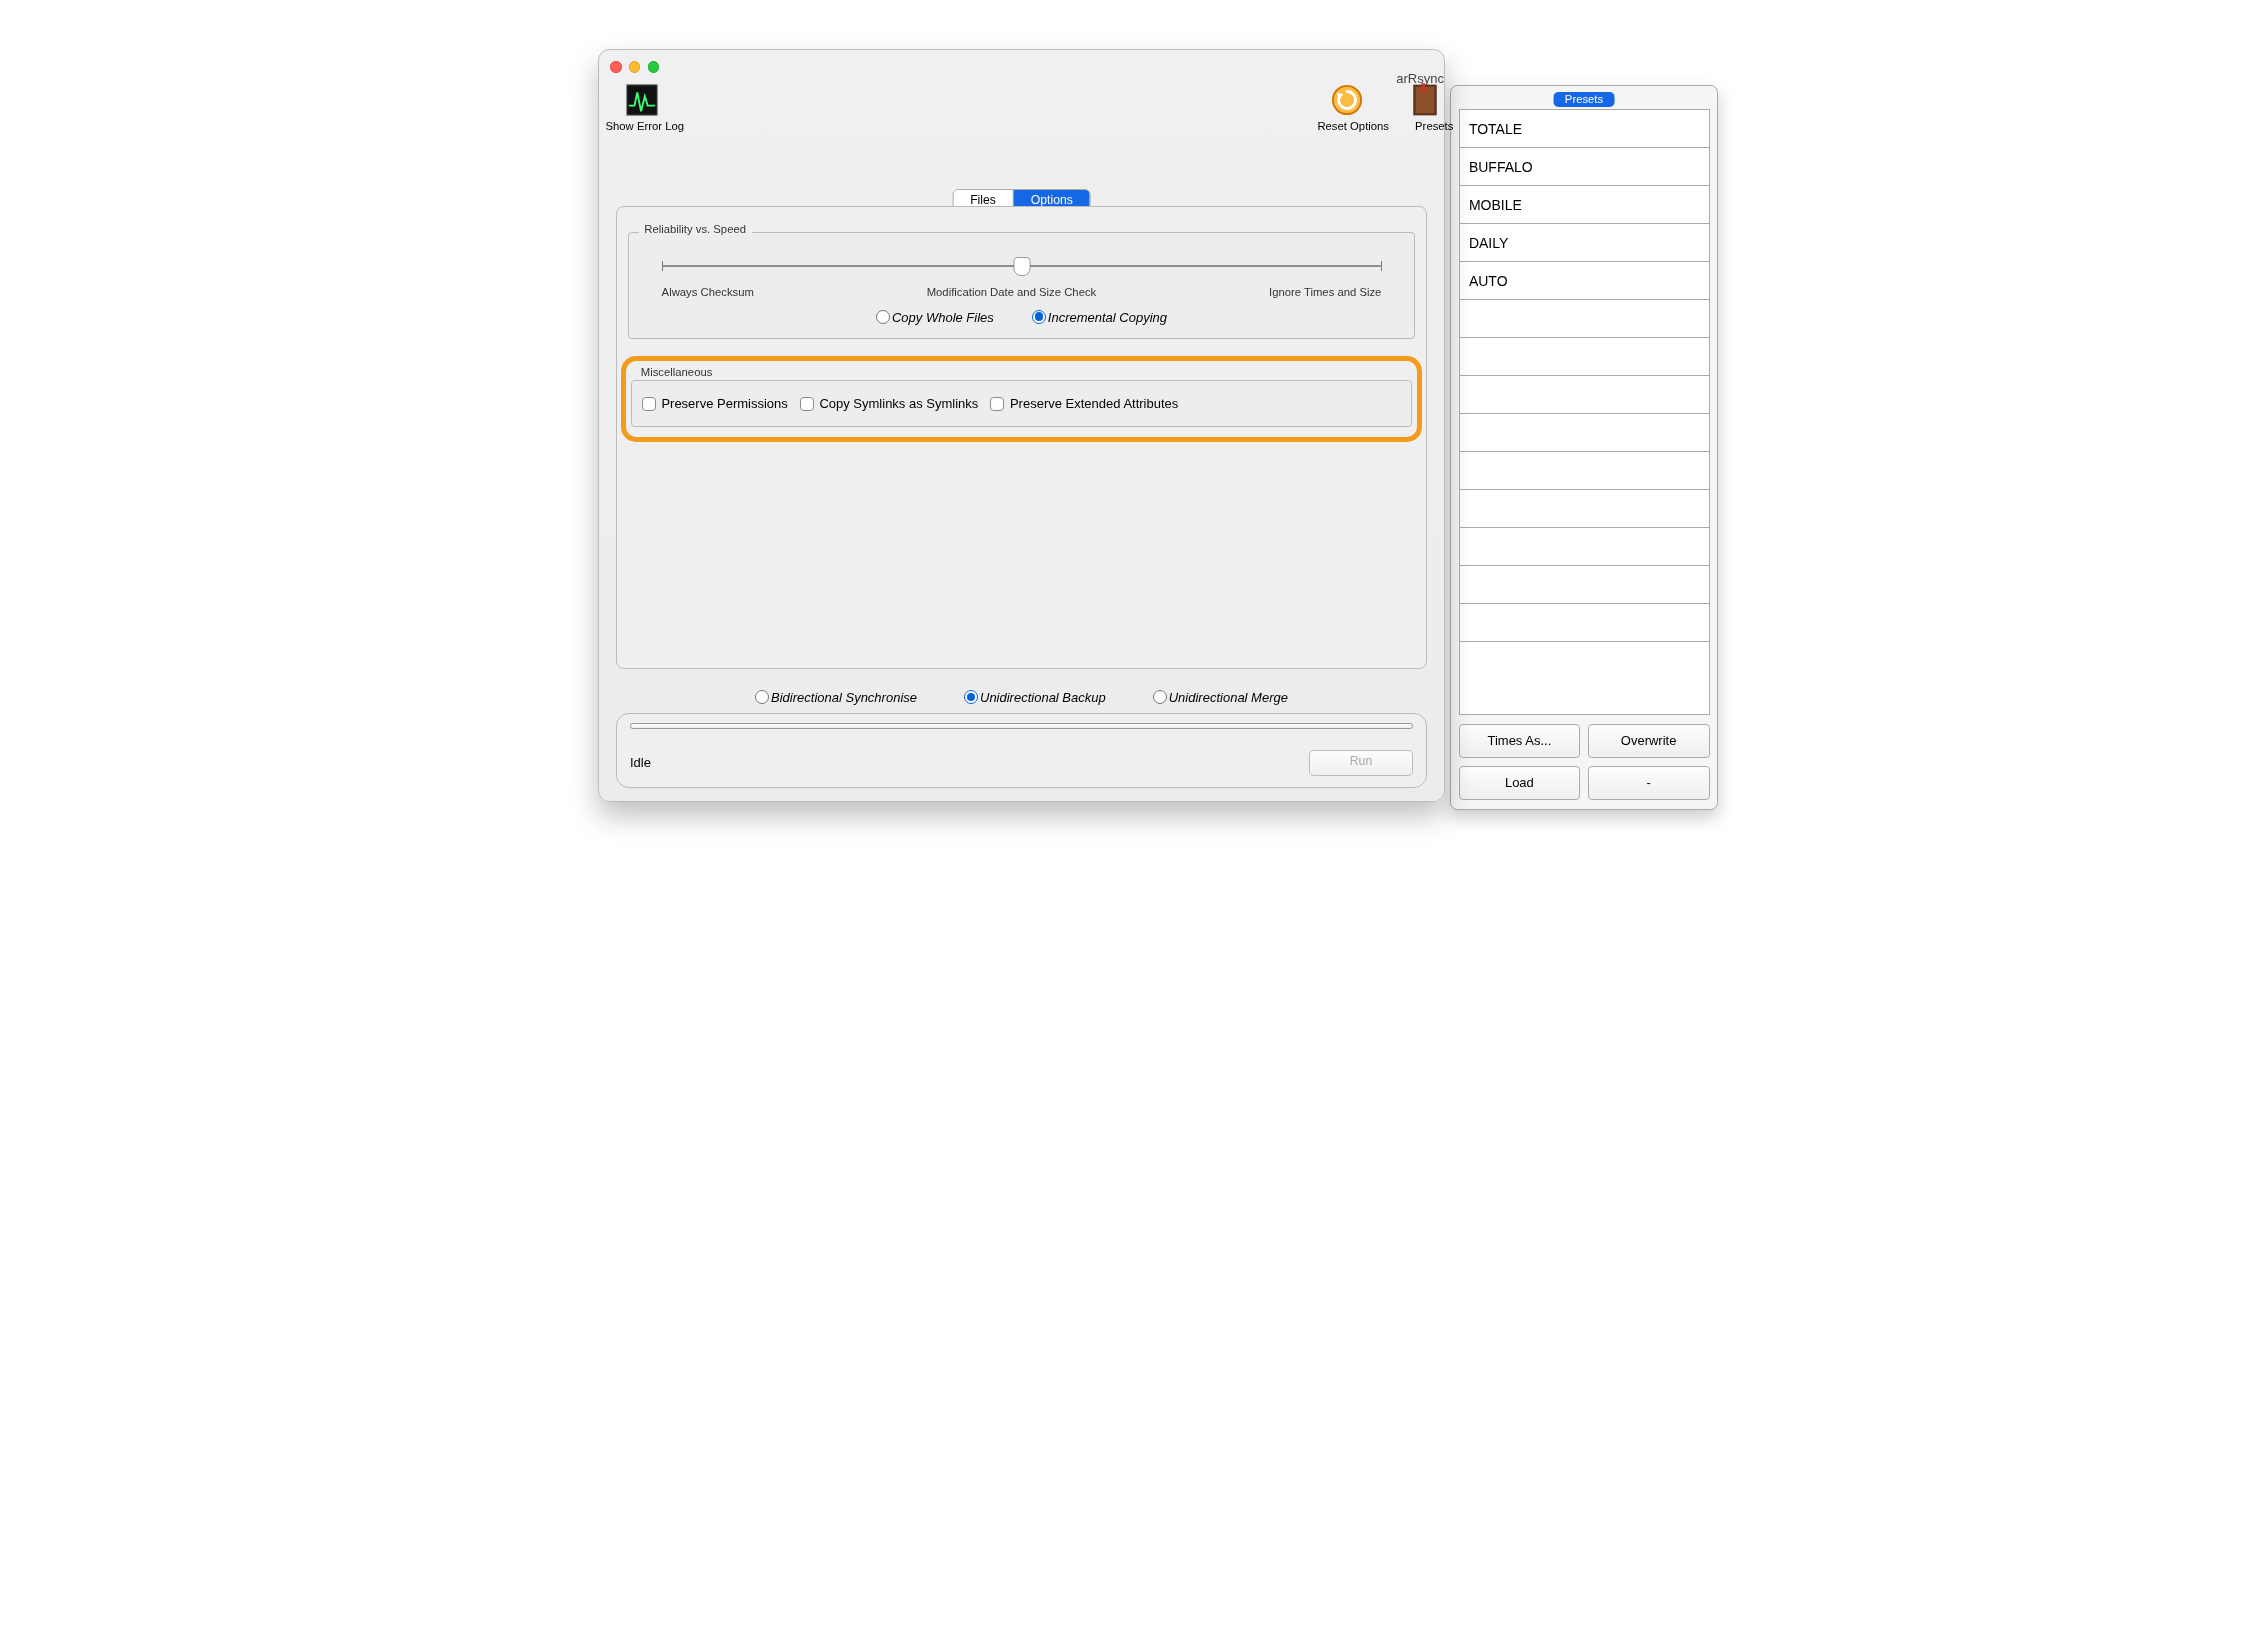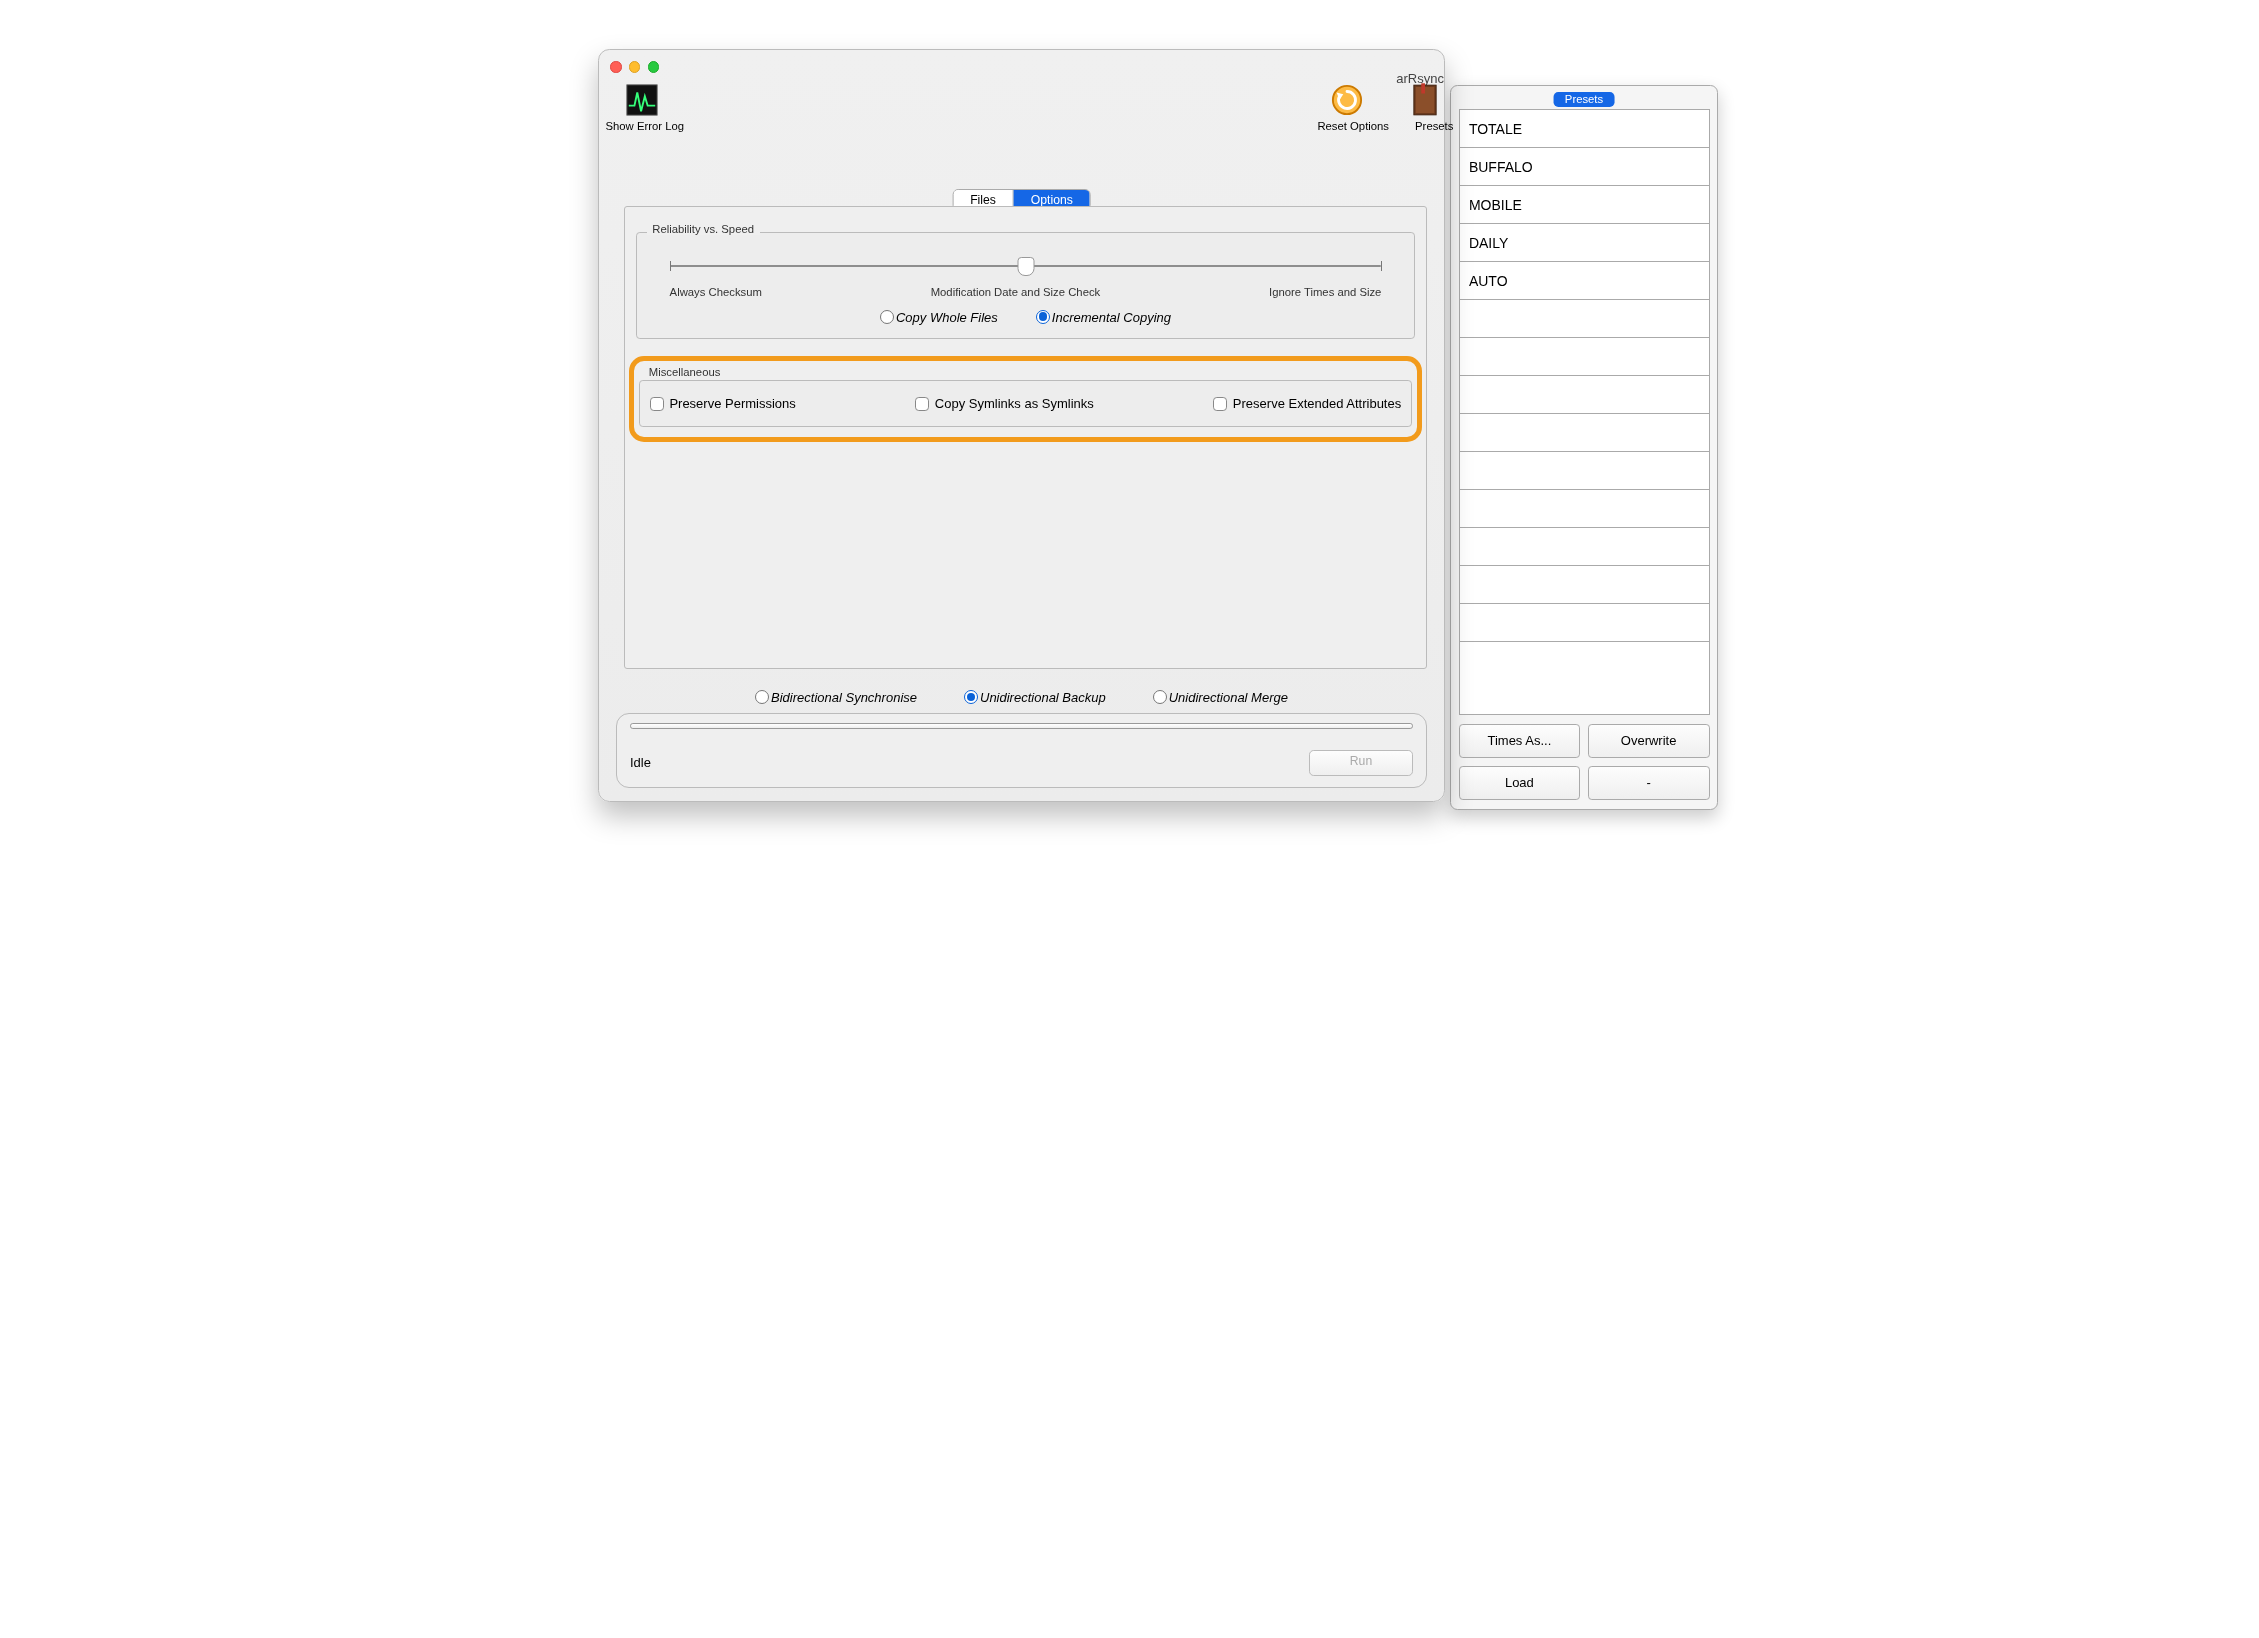--- a/index.html
+++ b/index.html
@@ -18,35 +18,35 @@
   .tl-yellow{background:#ffbd2e;border:0.9px solid #dea123;}
   .tl-green{background:#27c93f;border:0.9px solid #1aab29;}
   .title { position:absolute; top:21px; width:100%; text-align:right; font-size:13px; color:#444; }
   .toolbar { position:absolute; top:28px; left:0; right:0; height:94px; }
   .tb-item { position:absolute; text-align:right; font-size:11.3px; width:85px; }
   .tb-item .iconbox { width:36px; height:36px; margin:3.8px auto 1.9px; display:flex;align-items:center;justify-content:center; }
   .tabs { position:absolute; top:139px; left:50%; transform:translateX(-50%); display:flex; border:0.9px solid #aaa; border-radius:5.6px; overflow:hidden; }
   .tab { padding:2.8px 17px; font-size:12.2px; background:#fff; cursor:pointer; }
   .tab.active { background:#1567e6; color:#fff; }
   .tab:not(:last-child){ border-right:0.9px solid #aaa;}
-  .body-frame { position:absolute; top:156px; left:17px; right:17px; bottom:132px; border:0.9px solid #bbb; border-radius:3px; background:#efefef;margin-left:8px;}
+  .body-frame { position:absolute; top:156px; left:17px; right:17px; bottom:132px; border:0.9px solid #bbb; border-radius:8px; background:#efefef;}
   .group { position:relative; margin:11.3px 11.3px 11.3px; border:0.9px solid #bbb; border-radius:3.8px; padding:19px 11.3px 13px; background:#ededed; }
   .group-title { position:absolute; top:-3.8px; left:9.4px; background:#efefef; padding:0 5.6px; font-size:11.3px; color:#333; transform:translateY(-50%);}
   .slider-track { position:relative; height:2.8px; background:#8e8e8e; margin:13px 21px 0; border-radius:1.9px;}
   .slider-thumb { position:absolute; top:-7.5px; left:50%; transform:translateX(-50%); width:17px; height:19px; background:#fff; border:0.9px solid #999; border-radius:3.8px 3.8px 7.5px 7.5px; }
   .slider-tick { position:absolute; top:-3.8px; width:0.9px; height:10.4px; background:#777;}
   .slider-labels { display:flex; justify-content:space-between; font-size:11.3px; margin:19px 21px 0; color:#333;}
   .radio-row { display:flex; justify-content:center; gap:38px; font-size:13px; margin-top:11.3px;}
   .radio-row2 { display:flex; justify-content:center; gap:47px; font-size:13px; }
   .radio { display:flex; align-items:flex-start; gap:2px; cursor:pointer;font-style:italic;}
   .radio-circle { width:14px; height:14px; border-radius:50%; border:1.4px solid #777; background:#fff; display:flex;align-items:center;justify-content:center;}
   .radio-circle.sel { border:0.9px solid #0a62d8;}
   .radio-dot { width:8.5px; height:8.5px; border-radius:50%; background:#0a62d8;}
   .highlight-group { margin:17px 3.8px 0; border:5.6px solid #f29b1c; border-radius:15px; padding:3.8px 5.6px 9.4px; }
-  .misc-inner { border:0.9px solid #bbb; border-radius:3.8px; padding:15px 9.4px; display:flex; justify-content:space-between; gap:12px; background:#ededed;}
+  .misc-inner { border:0.9px solid #bbb; border-radius:3.8px; padding:15px 9.4px; display:flex; justify-content:flex-start; gap:12px; background:#ededed;}
   .chk { display:flex; align-items:center; gap:5.6px; font-size:13px; cursor:pointer;}
   .chkbox { width:14px; height:14px; border:0.9px solid #888; border-radius:3.8px; background:#fff;}
   .misc-title { font-size:11.3px; color:#333; padding:1.9px 9.4px 1.9px; }
   .mode-row { position:absolute; bottom:96px; left:17px; right:17px;margin-top:14px;}
   .bottom-frame { position:absolute; bottom:13px; left:17px; right:17px; height:75px; border:0.9px solid #bbb; border-radius:13px; background:#efefef; padding:9px 13px;}
   .progress { width:100%; height:5.6px; border:0.9px solid #999; border-radius:2.8px; background:linear-gradient(#fff,#eee); }
   .status-row { display:flex; justify-content:space-between; align-items:center; margin-top:21px; font-size:13px;}
   .run-btn { width:104px; height:26px; border:0.9px solid #bbb; border-radius:4.7px; background:linear-gradient(#fdfdfd,#efefef); color:#aaa; font-size:12.2px; text-align:center; line-height:21px; }
 
   .presets-window {

